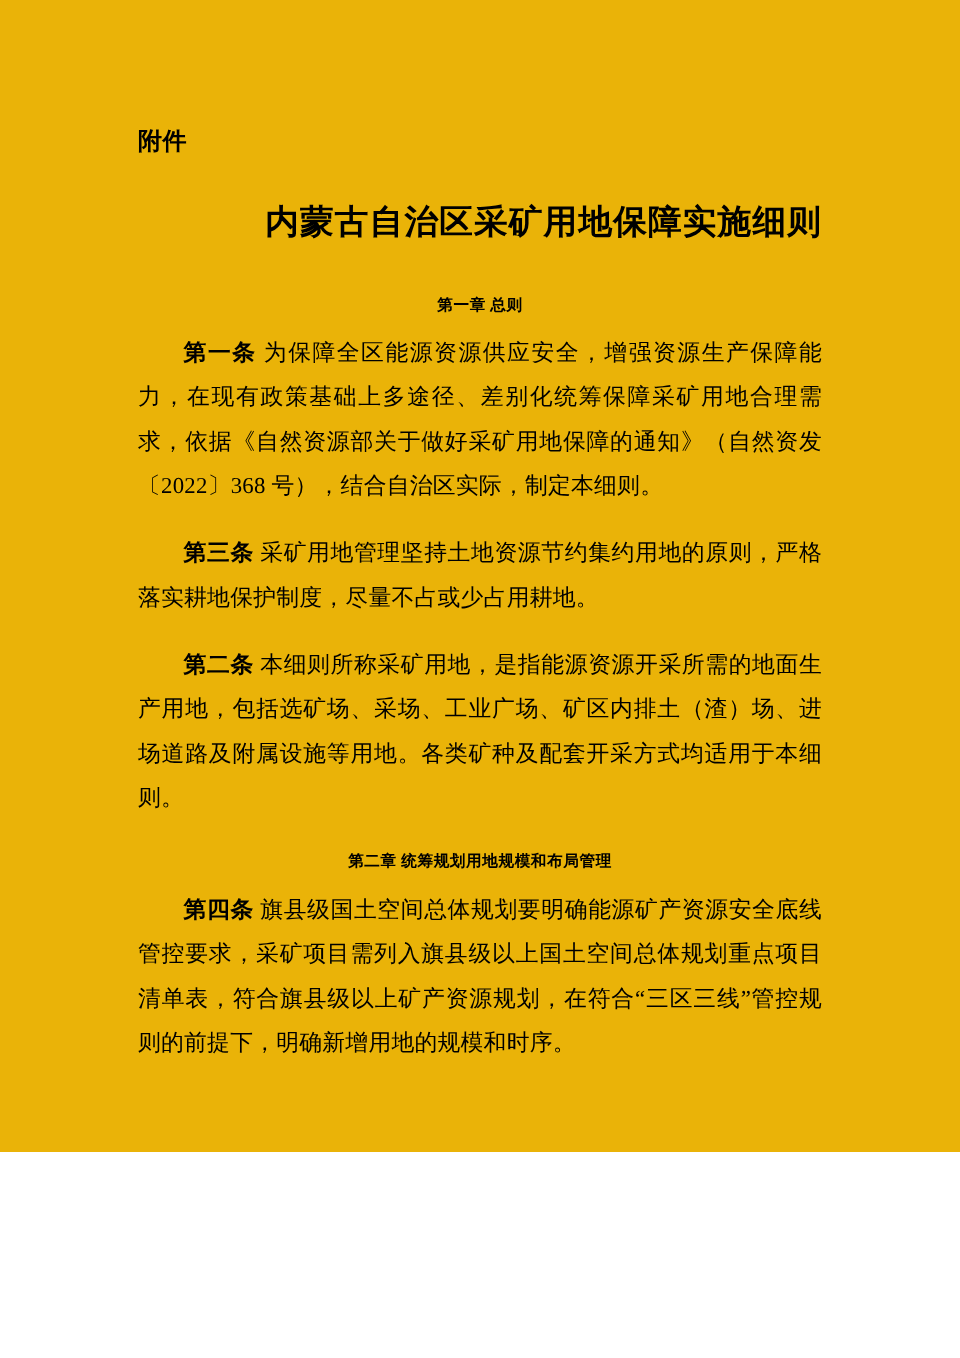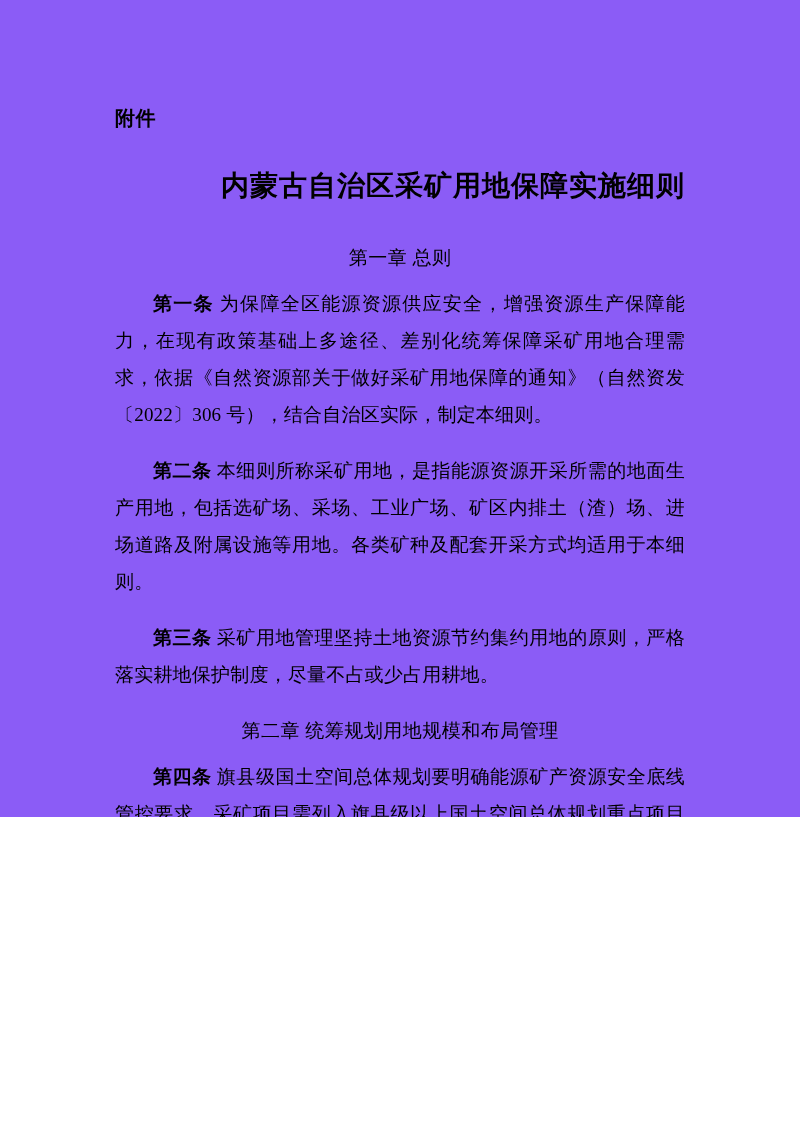--- a/index.html
+++ b/index.html
@@ -7,23 +7,23 @@
     padding: 0;
     background: #ffffff;
   }
   body {
     font-family: "Liberation Serif", "DejaVu Serif", serif;
     color: #000000;
   }
   .page {
     position: relative;
     width: 800px;
-    height: 817px;
+    height: 960px;
     margin: 0 auto;
-    background: #8b5cf6;
+    background: #eab308;
     box-sizing: border-box;
     overflow: hidden;
   }
   .content {
     position: absolute;
     left: 115px;
     top: 0;
     width: 570px;
   }
   .attachment-label {
@@ -37,22 +37,22 @@
     margin-top: 38px;
     text-align: right;
     font-size: 28px;
     font-weight: bold;
     letter-spacing: 1px;
     line-height: 1.3;
   }
   .chapter-heading {
     margin-top: 40px;
     text-align: center;
-    font-size: 19px;
-    font-weight: normal;
+    font-size: 13px;
+    font-weight: bold;
     letter-spacing: 0.5px;
     line-height: 1.5;
   }
   .chapter-heading.second {
     margin-top: 24px;
   }
   .para {
     margin-top: 12px;
     font-size: 19px;
     line-height: 1.95;
@@ -82,31 +82,31 @@
   <div class="content">
 
     <div class="attachment-label">附件</div>
 
     <div class="doc-title">内蒙古自治区采矿用地保障实施细则</div>
 
     <div class="chapter-heading">第一章 总则</div>
 
     <p class="para">
       <span class="art">第一条</span>
-      <span>为保障全区能源资源供应安全，增强资源生产保障能力，在现有政策基础上多途径、差别化统筹保障采矿用地合理需求，依据《自然资源部关于做好采矿用地保障的通知》（自然资发〔2022〕306 号），结合自治区实际，制定本细则。</span>
+      <span>为保障全区能源资源供应安全，增强资源生产保障能力，在现有政策基础上多途径、差别化统筹保障采矿用地合理需求，依据《自然资源部关于做好采矿用地保障的通知》（自然资发〔2022〕368 号），结合自治区实际，制定本细则。</span>
+    </p>
+
+    <p class="para">
+      <span class="art">第三条</span>
+      <span>采矿用地管理坚持土地资源节约集约用地的原则，严格落实耕地保护制度，尽量不占或少占用耕地。</span>
     </p>
 
     <p class="para">
       <span class="art">第二条</span>
       <span>本细则所称采矿用地，是指能源资源开采所需的地面生产用地，包括选矿场、采场、工业广场、矿区内排土（渣）场、进场道路及附属设施等用地。各类矿种及配套开采方式均适用于本细则。</span>
-    </p>
-
-    <p class="para">
-      <span class="art">第三条</span>
-      <span>采矿用地管理坚持土地资源节约集约用地的原则，严格落实耕地保护制度，尽量不占或少占用耕地。</span>
     </p>
 
     <div class="chapter-heading second">第二章 统筹规划用地规模和布局管理</div>
 
     <p class="para">
       <span class="art">第四条</span>
       <span>旗县级国土空间总体规划要明确能源矿产资源安全底线管控要求，采矿项目需列入旗县级以上国土空间总体规划重点项目清单表，符合旗县级以上矿产资源规划，在符合“三区三线”管控规则的前提下，明确新增用地的规模和时序。</span>
     </p>
 
   </div>

